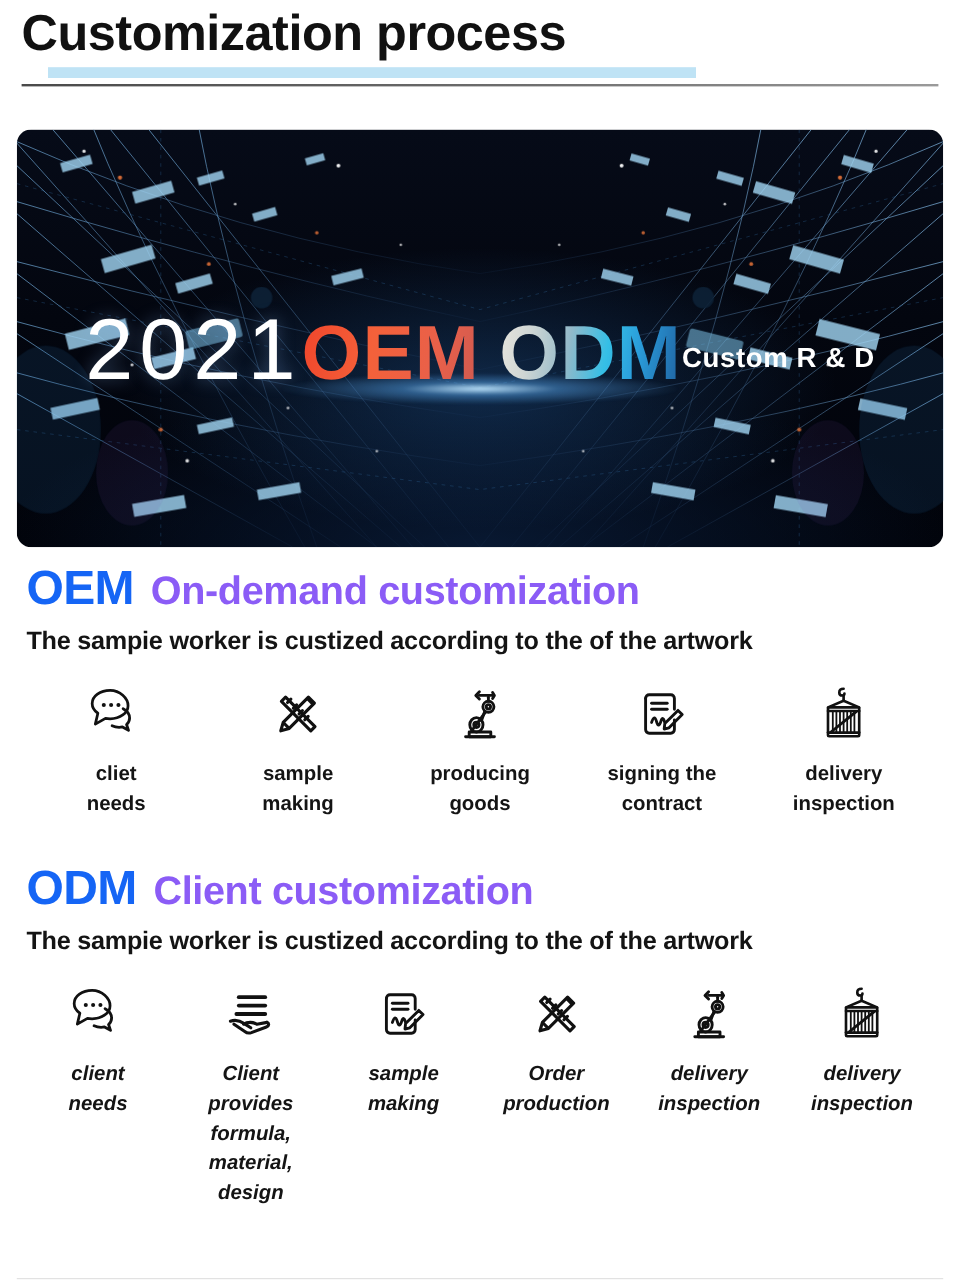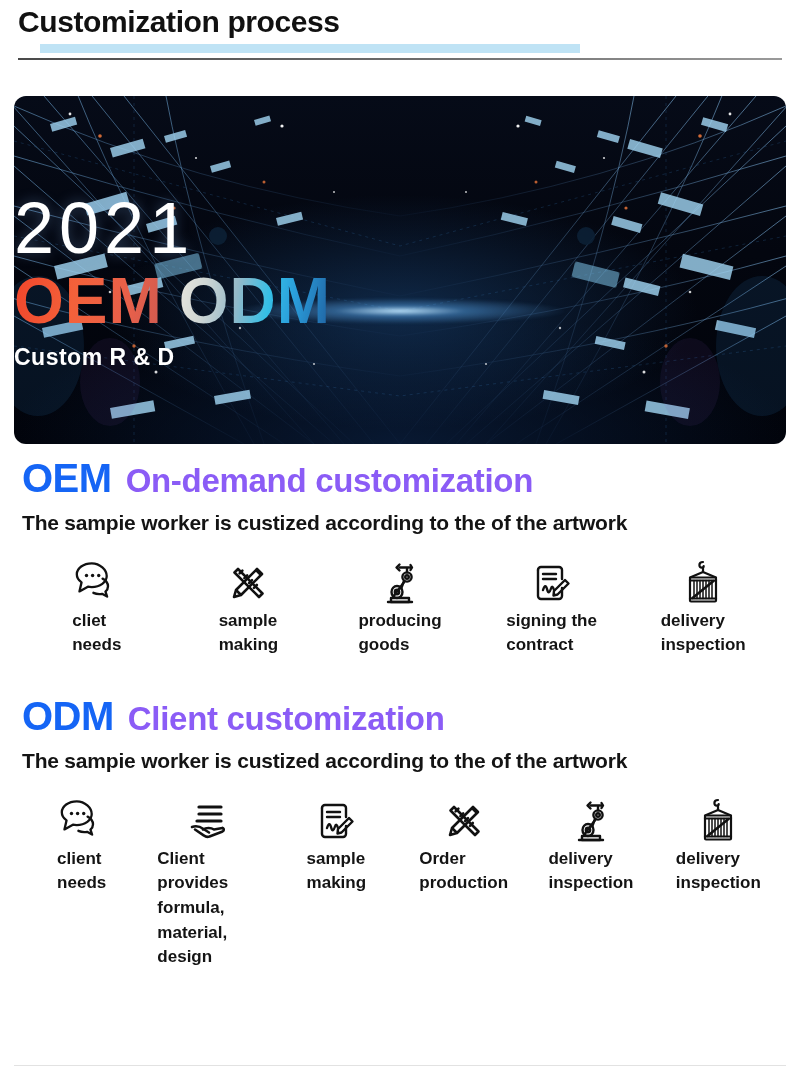--- a/index.html
+++ b/index.html
@@ -15,21 +15,21 @@
     color: #111111;
     overflow: hidden;
     position: relative;
   }
 
   
   .page-header {
     padding: 4px 0 0 18px;
   }
   .page-title {
-    font-size: 30px;
+    font-size: 42px;
     font-weight: bold;
     letter-spacing: -0.4px;
     line-height: 1.05;
     color: #111111;
     margin: 0;
     padding-top: 2px;
   }
   .accent-bar {
     margin: 6px 0 0 22px;
     width: 540px;
@@ -65,22 +65,21 @@
     width: 330px;
     height: 26px;
     transform: translate(-50%, -50%);
     background: radial-gradient(ellipse at center, rgba(190,230,255,0.95) 0%, rgba(90,170,240,0.45) 28%, rgba(20,60,120,0) 72%);
     filter: blur(1px);
   }
   .banner-content {
     position: absolute;
     inset: 0;
     display: flex;
-    flex-direction: column;
-    align-items: flex-start;
+    align-items: center;
     justify-content: center;
     padding-top: 6px;
     margin-top: 18px;
   }
   .banner-year {
     font-size: 72px;
     font-weight: 300;
     color: #ffffff;
     letter-spacing: 5px;
     line-height: 1;
@@ -153,42 +152,43 @@
   }
 
   
   .steps {
     display: flex;
     justify-content: center;
     align-items: flex-start;
     margin-top: 22px;
   }
   .steps.oem-steps { gap: 46px; padding: 0 28px; }
-  .steps.odm-steps { gap: 24px; padding: 0 14px; }
+  .steps.odm-steps { gap: 24px; padding: 0 14px; font-style: italic; }
 
   .step {
     display: flex;
     flex-direction: column;
     align-items: center;
     width: 112px;
   }
   .steps.odm-steps .step { width: 118px; }
 
   .step-icon {
     height: 52px;
     display: flex;
     align-items: center;
     justify-content: center;
   }
   .step-icon svg { display: block; }
   .step-label {
+    margin-top: 12px;
     font-size: 17px;
     font-weight: bold;
     color: #141414;
-    text-align: left;
+    text-align: center;
     line-height: 1.45;
     white-space: pre-line;
   }
 
   .bottom-rule {
     position: absolute;
     left: 14px;
     right: 14px;
     bottom: 2px;
     height: 1px;

